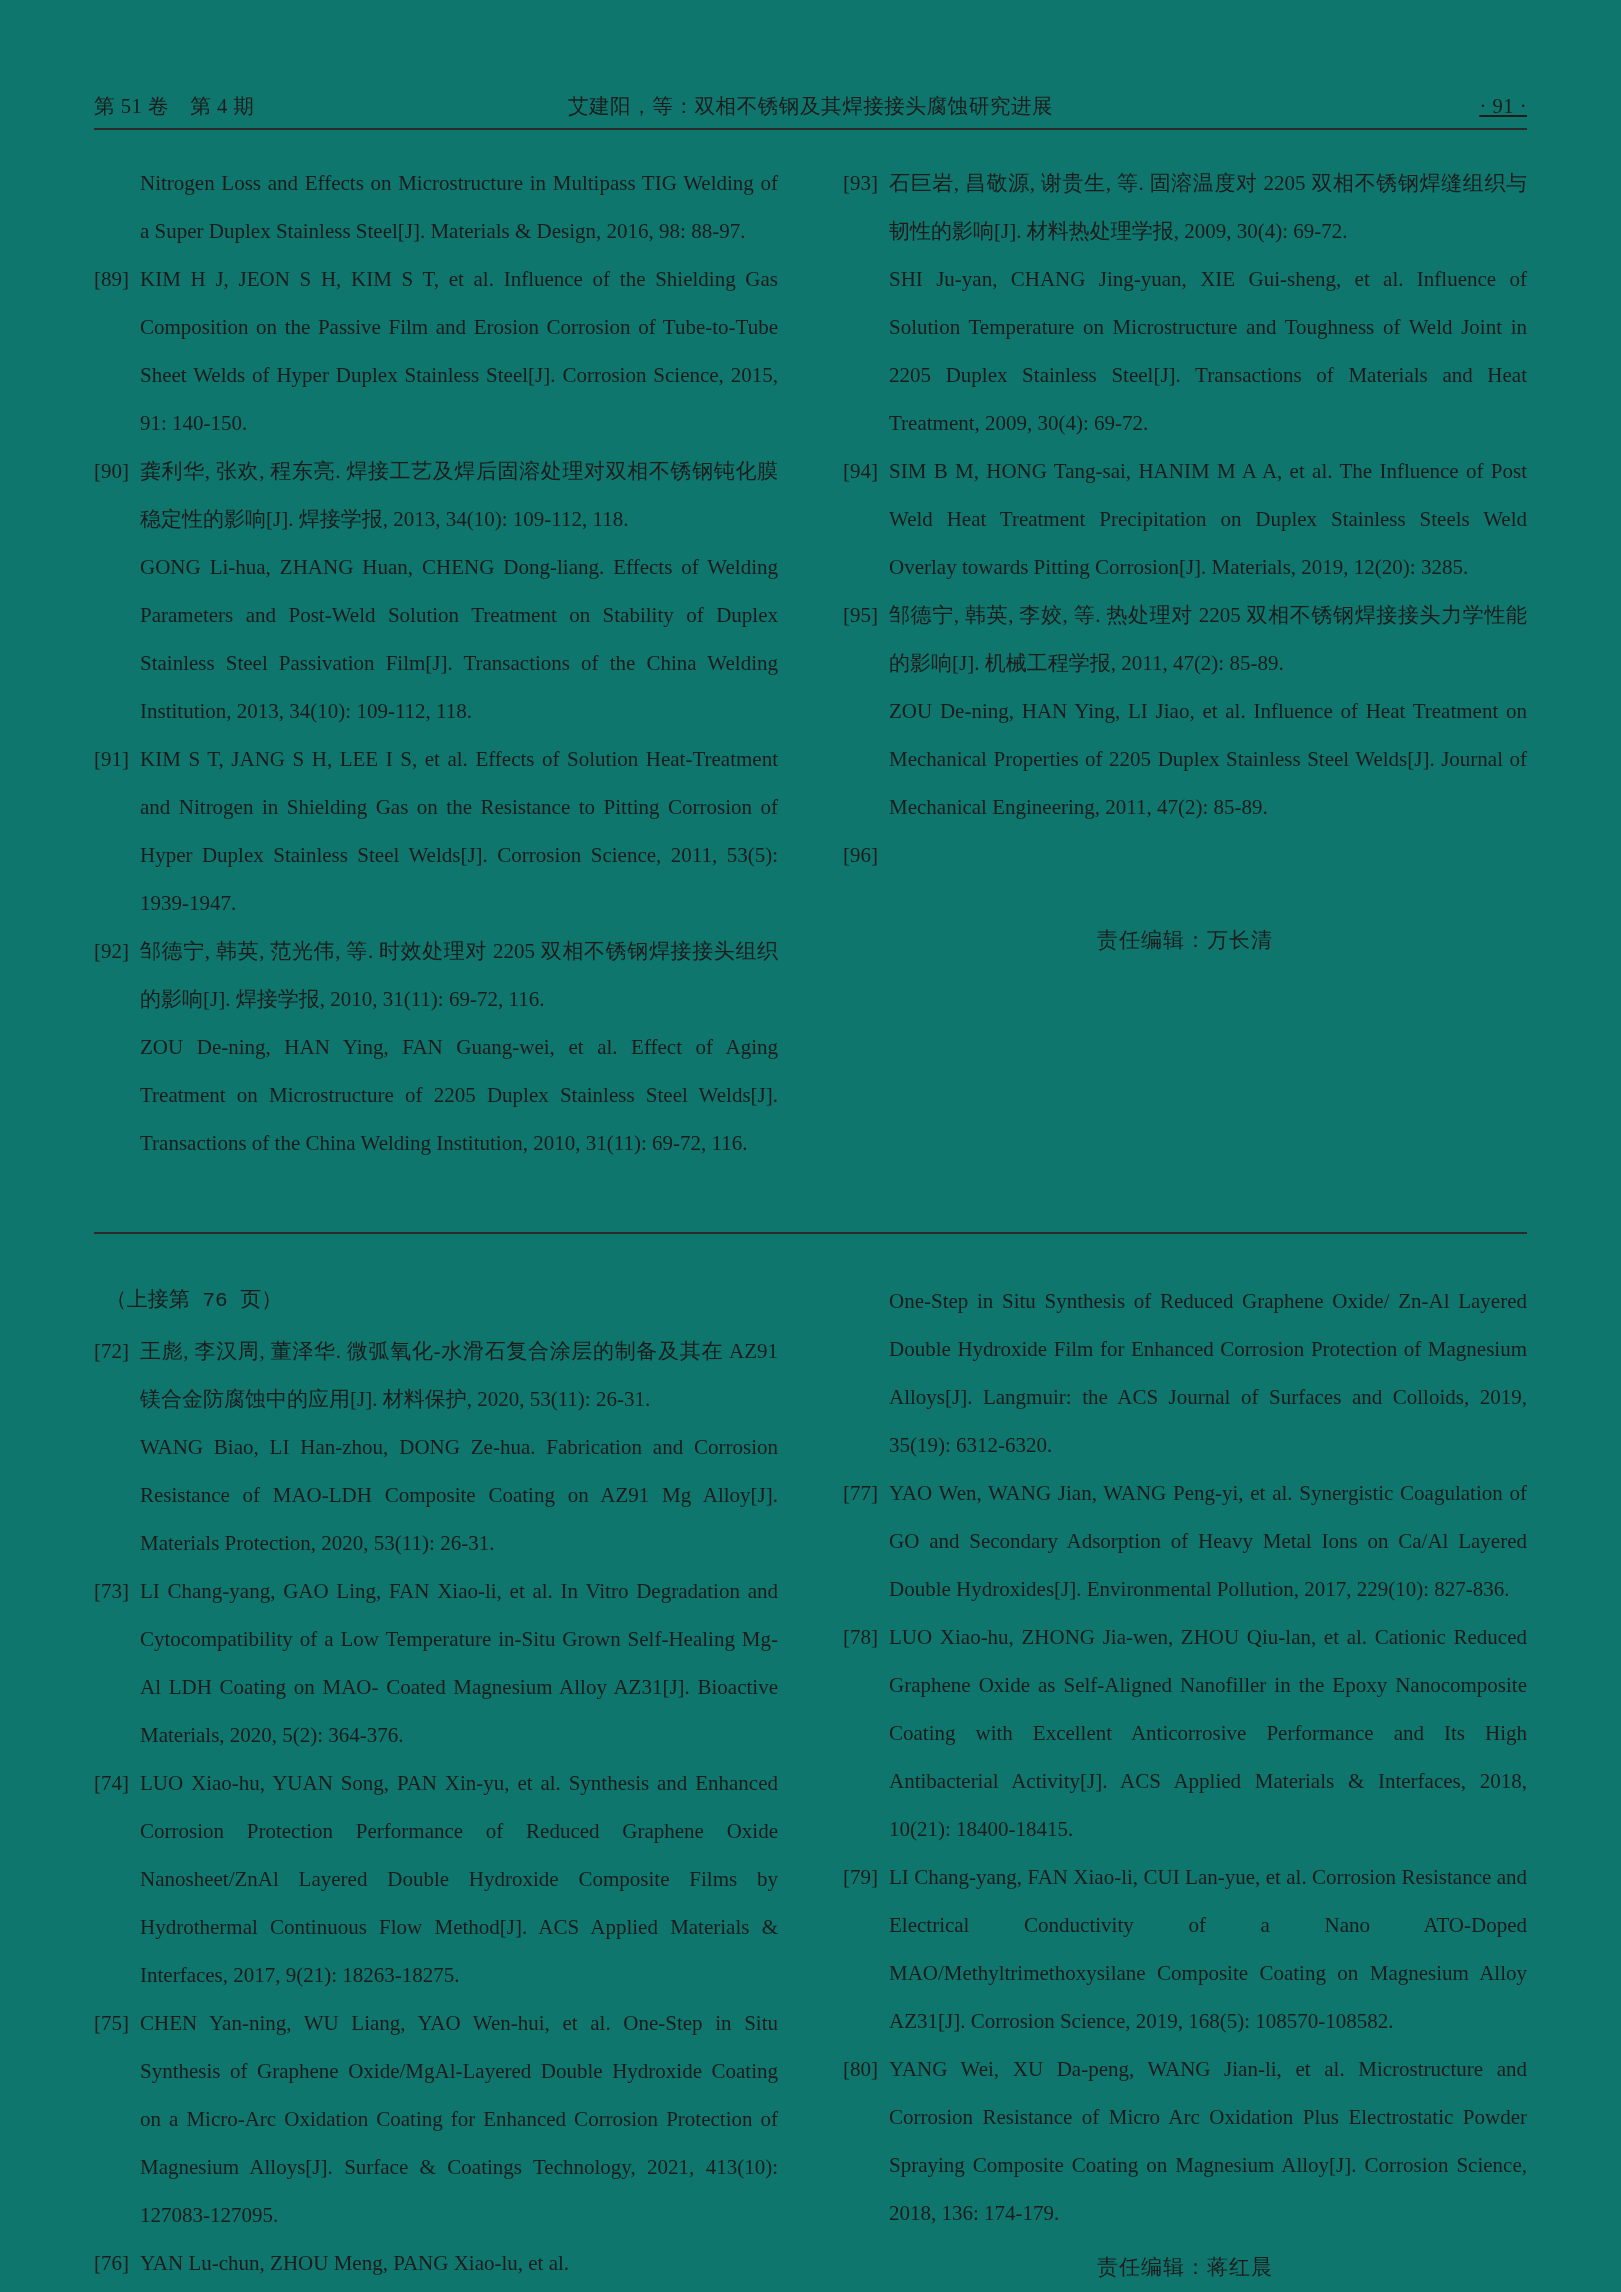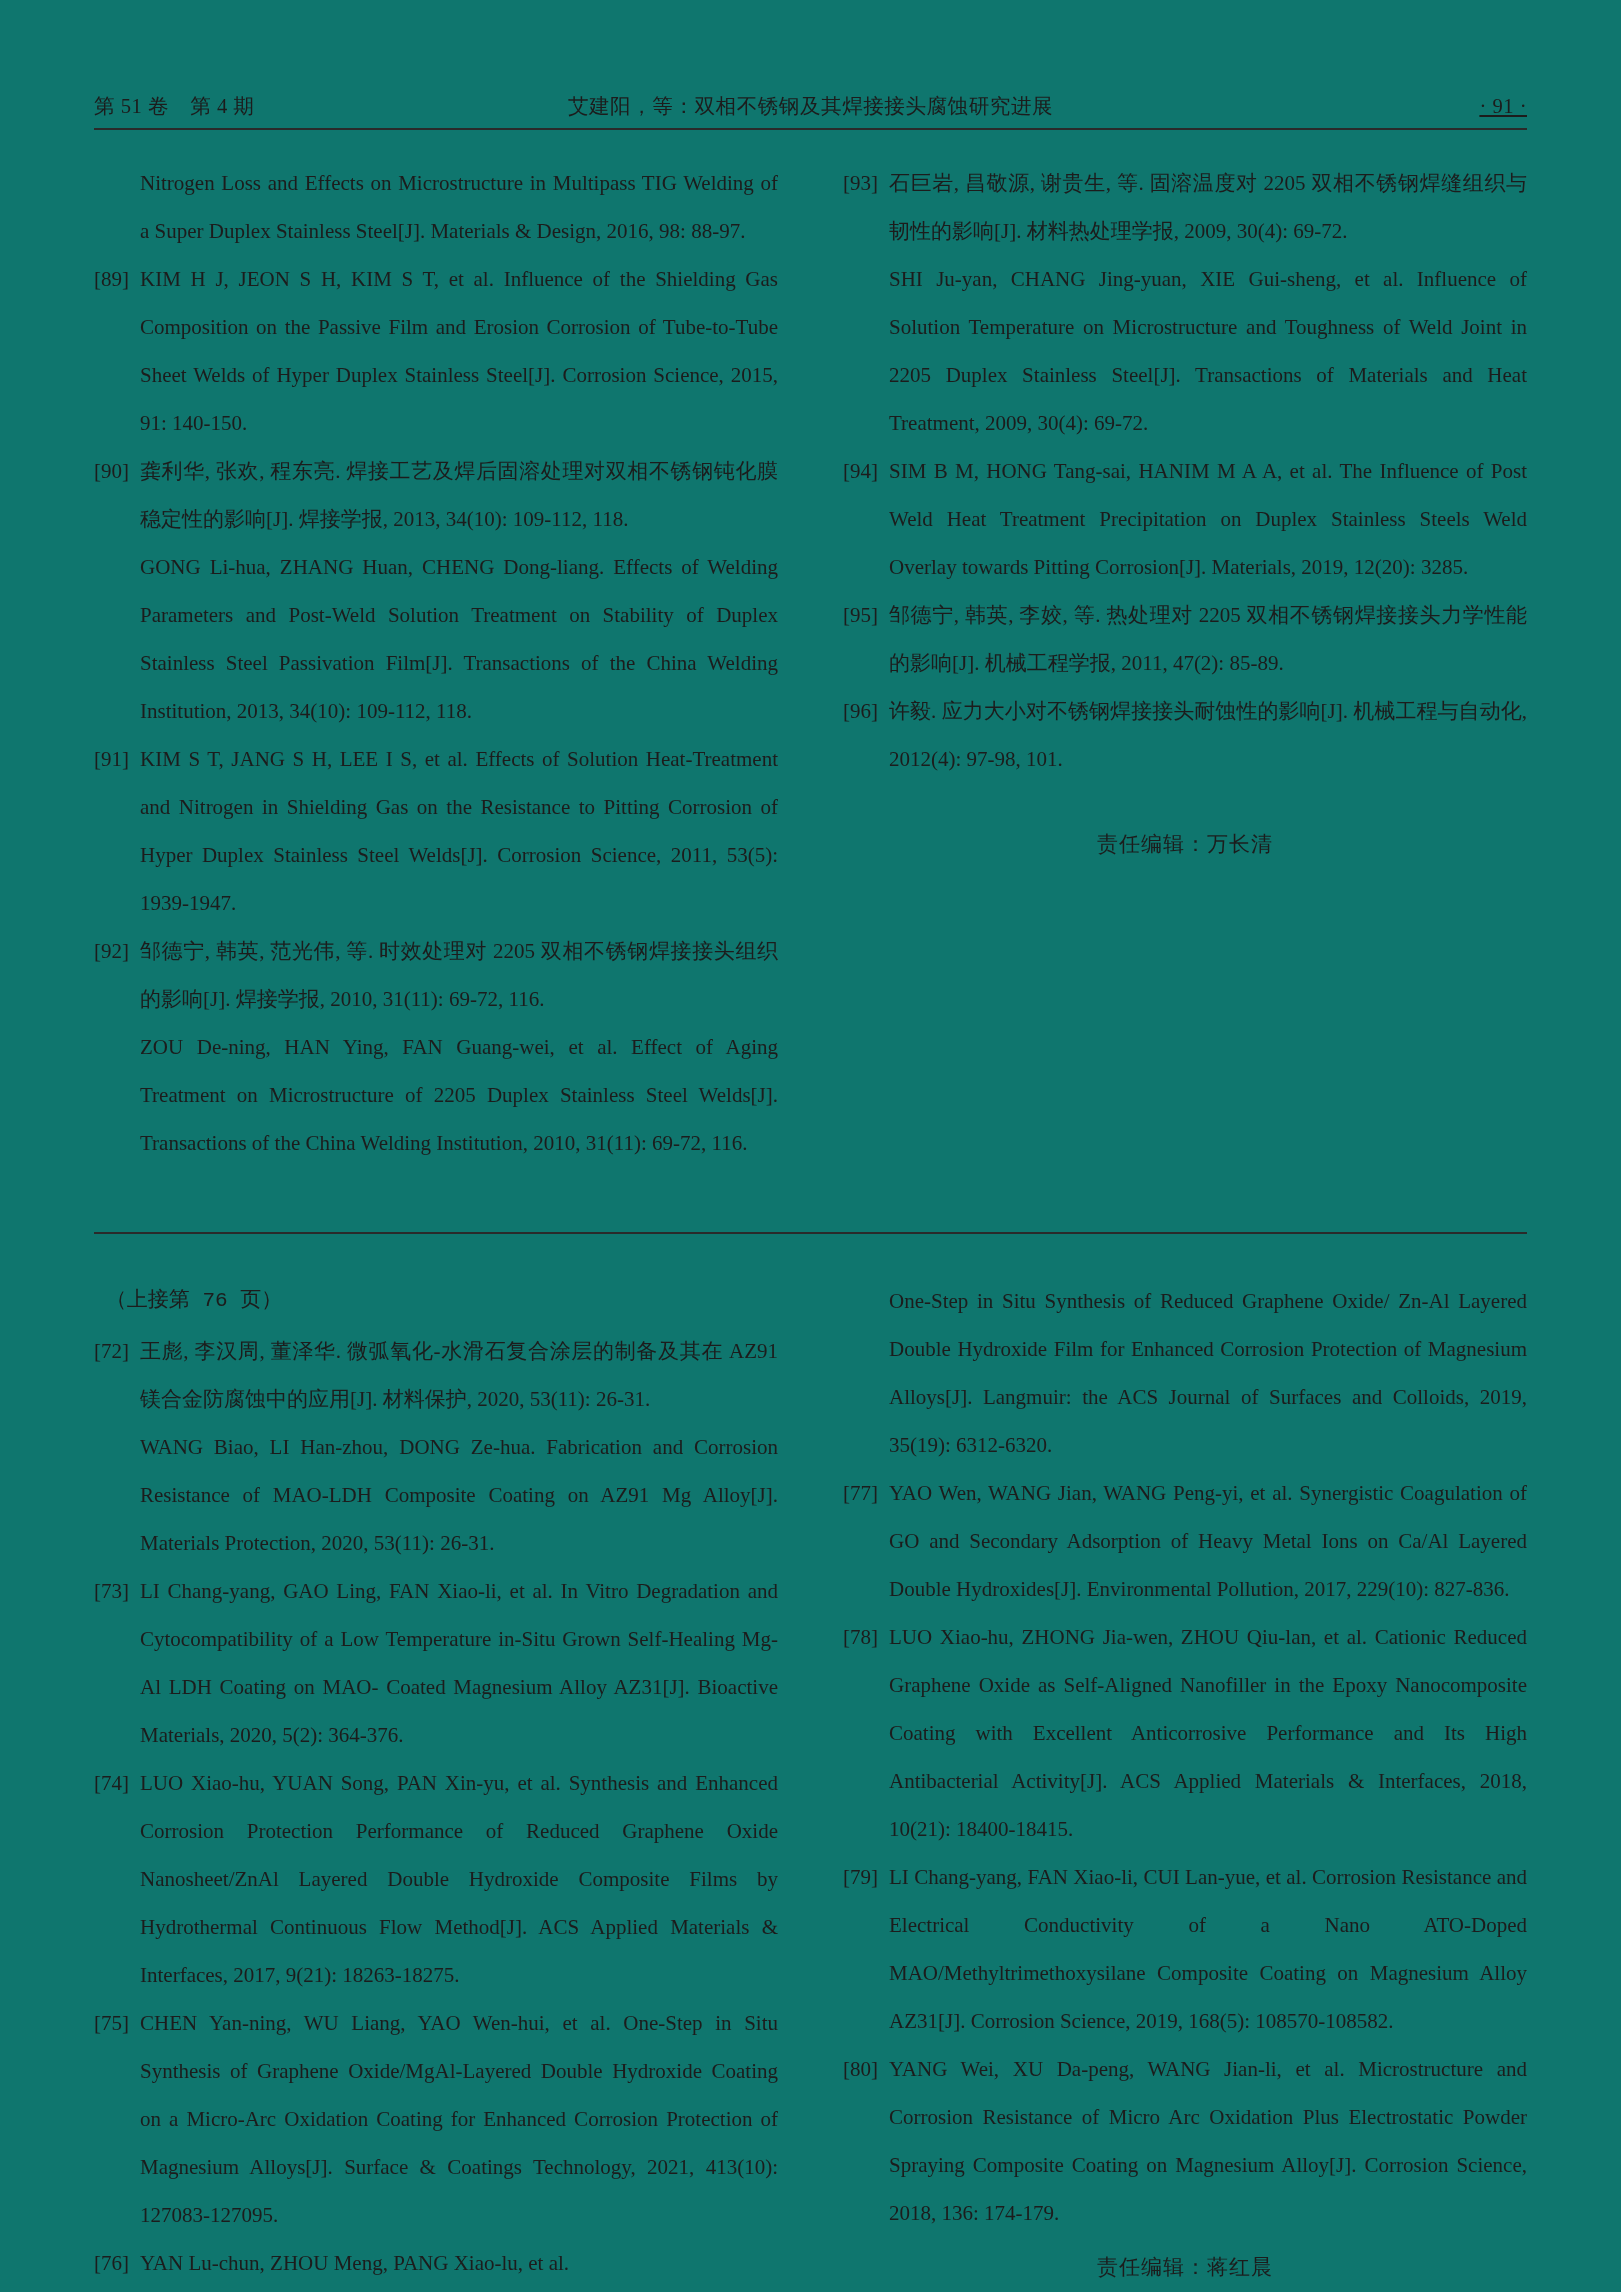--- a/index.html
+++ b/index.html
@@ -130,26 +130,26 @@
           <div class="ref">
             <span class="ref-num">[94]</span>
             <div class="ref-body">
               <p class="ref-para">SIM B M, HONG Tang-sai, HANIM M A A, et al. The Influence of Post Weld Heat Treatment Precipitation on Duplex Stainless Steels Weld Overlay towards Pitting Corrosion[J]. Materials, 2019, 12(20): 3285.</p>
             </div>
           </div>
           <div class="ref">
             <span class="ref-num">[95]</span>
             <div class="ref-body">
               <p class="ref-para">邹德宁, 韩英, 李姣, 等. 热处理对 2205 双相不锈钢焊接接头力学性能的影响[J]. 机械工程学报, 2011, 47(2): 85-89.</p>
+              <p class="ref-para">ZOU De-ning, HAN Ying, LI Jiao, et al. Influence of Heat Treatment on Mechanical Properties of 2205 Duplex Stainless Steel Welds[J]. Journal of Mechanical Engineering, 2011, 47(2): 85-89.</p>
             </div>
           </div>
           <div class="ref">
             <span class="ref-num">[96]</span>
             <div class="ref-body">
-              <p class="ref-para">许毅. 应力大小对不锈钢焊接接头耐蚀性的影响[J]. 机械工程与自动化, 2012(4): 97-98, 101.</p>
             </div>
           </div>
         </div>
       <p class="editor editor-top">责任编辑：万长清</p>
     </div>
   </section>
 
   <div class="section-rule"></div>
 
   <section class="refs-section">

